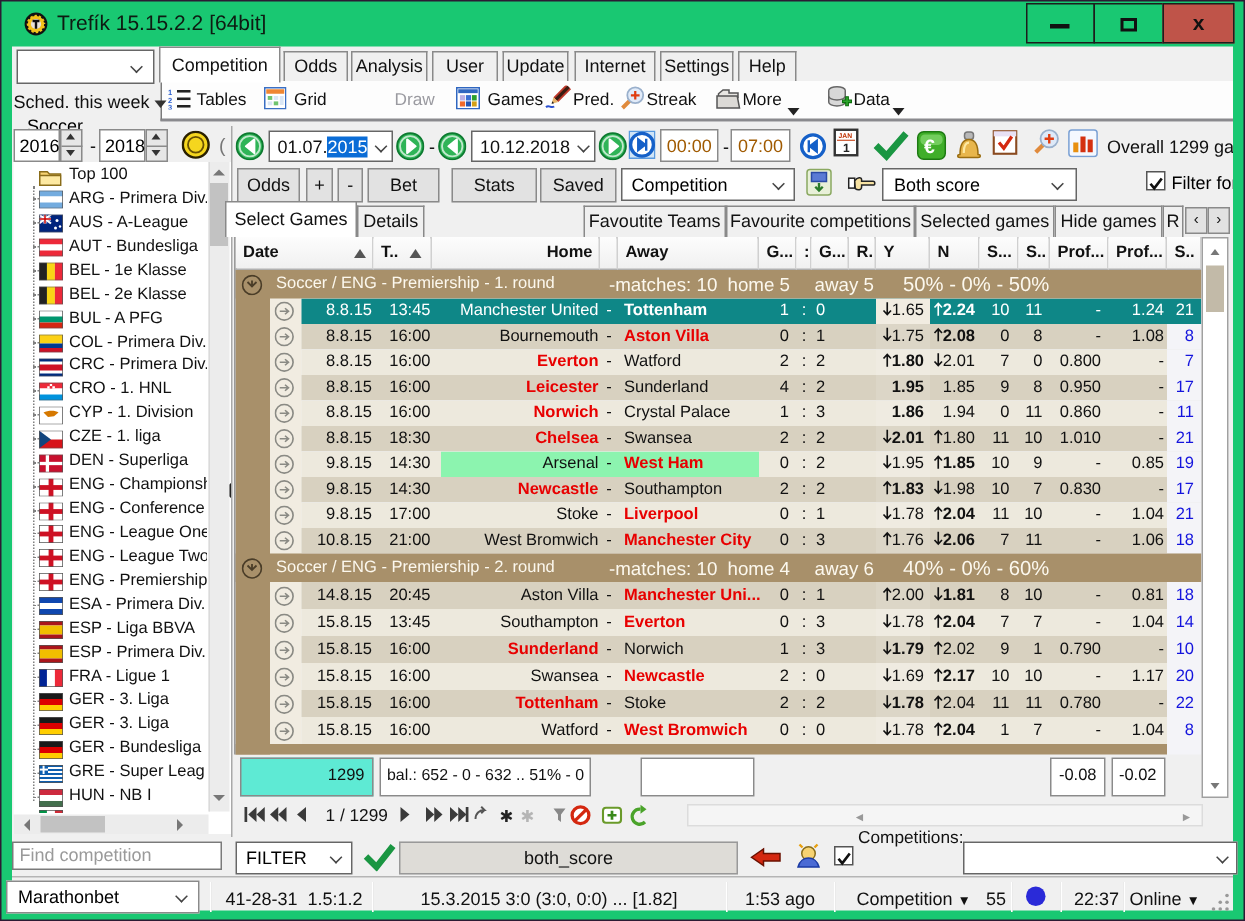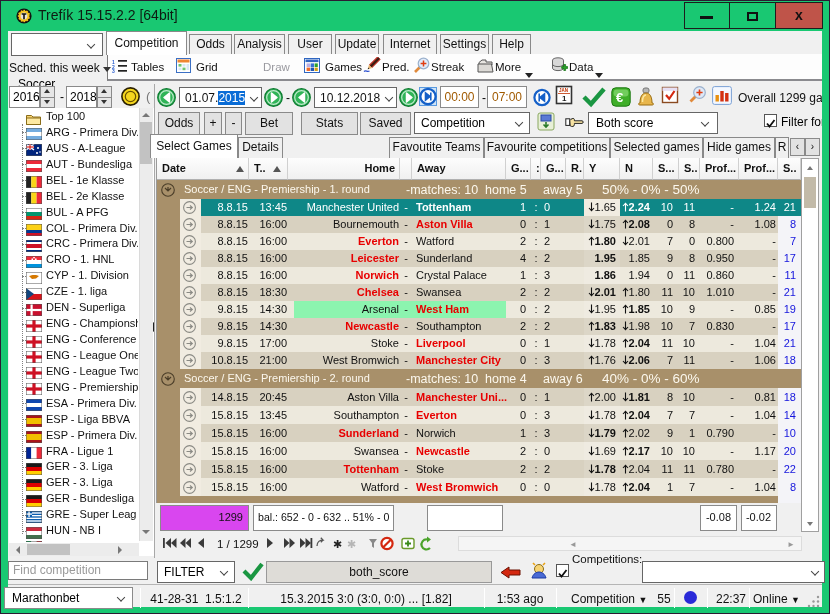--- a/index.html
+++ b/index.html
@@ -972,21 +972,21 @@
         <i class="abs" style="left:582px;top:2.5px;width:39px;text-align:right;padding-right:2px;white-space:nowrap;font-style:normal;">1.04</i>
         <i class="abs" style="left:621px;top:2.5px;width:23px;text-align:right;padding-right:5px;color:#1414dd;white-space:nowrap;font-style:normal;">8</i>
       </div>
 <div class="abs" style="left:149px;top:465px;width:621px;height:7px;background:#a8906a;overflow:hidden;"></div>
 <div class="abs" style="left:770px;top:465px;width:23px;height:7px;background:#f4f4f8;"></div>
 <div class="abs" style="left:148px;top:127px;width:1px;height:345px;background:#9a9a9a;"></div>
 <div class="abs" style="left:793px;top:127px;width:18px;height:374px;background:#fff;border:1px solid #a0a0a0;"></div>
 <div class="abs" style="left:798.5px;top:135px;width:0;height:0;border-left:3.5px solid transparent;border-right:3.5px solid transparent;border-bottom:4.5px solid #777;"></div>
 <div class="abs" style="left:796px;top:146px;width:12px;height:31px;background:#c2baa8;"></div>
 <div class="abs" style="left:798.5px;top:491px;width:0;height:0;border-left:3.5px solid transparent;border-right:3.5px solid transparent;border-top:4.5px solid #777;"></div>
-<div class="abs" style="left:152px;top:474px;width:89px;height:26px;background:#d946ef;border:1px solid #8a8a8a;font-size:11px;color:#111;padding-right:5px;text-align:right;padding-top:5px;white-space:nowrap;overflow:hidden;">1299</div>
+<div class="abs" style="left:152px;top:474px;width:89px;height:26px;background:#5eead4;border:1px solid #8a8a8a;font-size:11px;color:#111;padding-right:5px;text-align:right;padding-top:5px;white-space:nowrap;overflow:hidden;">1299</div>
 <div class="abs" style="left:245px;top:474px;width:141px;height:26px;background:#fff;border:1px solid #8a8a8a;font-size:11px;color:#111;padding-left:4px;padding-top:5px;white-space:nowrap;overflow:hidden;"><span style="font-size:10.6px;">bal.: 652 - 0 - 632 .. 51% - 0</span></div>
 <div class="abs" style="left:419px;top:474px;width:76px;height:26px;background:#fff;border:1px solid #8a8a8a;font-size:11px;color:#111;padding-left:4px;padding-top:5px;white-space:nowrap;overflow:hidden;"></div>
 <div class="abs" style="left:692px;top:474px;width:37px;height:26px;background:#fff;border:1px solid #8a8a8a;font-size:11px;color:#111;padding-right:5px;text-align:right;padding-top:5px;white-space:nowrap;overflow:hidden;">-0.08</div>
 <div class="abs" style="left:733px;top:474px;width:36px;height:26px;background:#fff;border:1px solid #8a8a8a;font-size:11px;color:#111;padding-right:5px;text-align:right;padding-top:5px;white-space:nowrap;overflow:hidden;">-0.02</div>
 <div class="abs" style="left:152px;top:504px;width:290px;height:18px;"><svg width="290" height="18" viewBox="0 0 290 18">
 <g fill="#3a3a3a">
 <rect x="3" y="3" width="1.8" height="10"></rect>
             <path d="M11 3L5.5 8l5.5 5z"></path>
             <path d="M16.5 3L11 8l5.5 5z"></path>
 <path d="M25.5 3L20 8l5.5 5z"></path>

